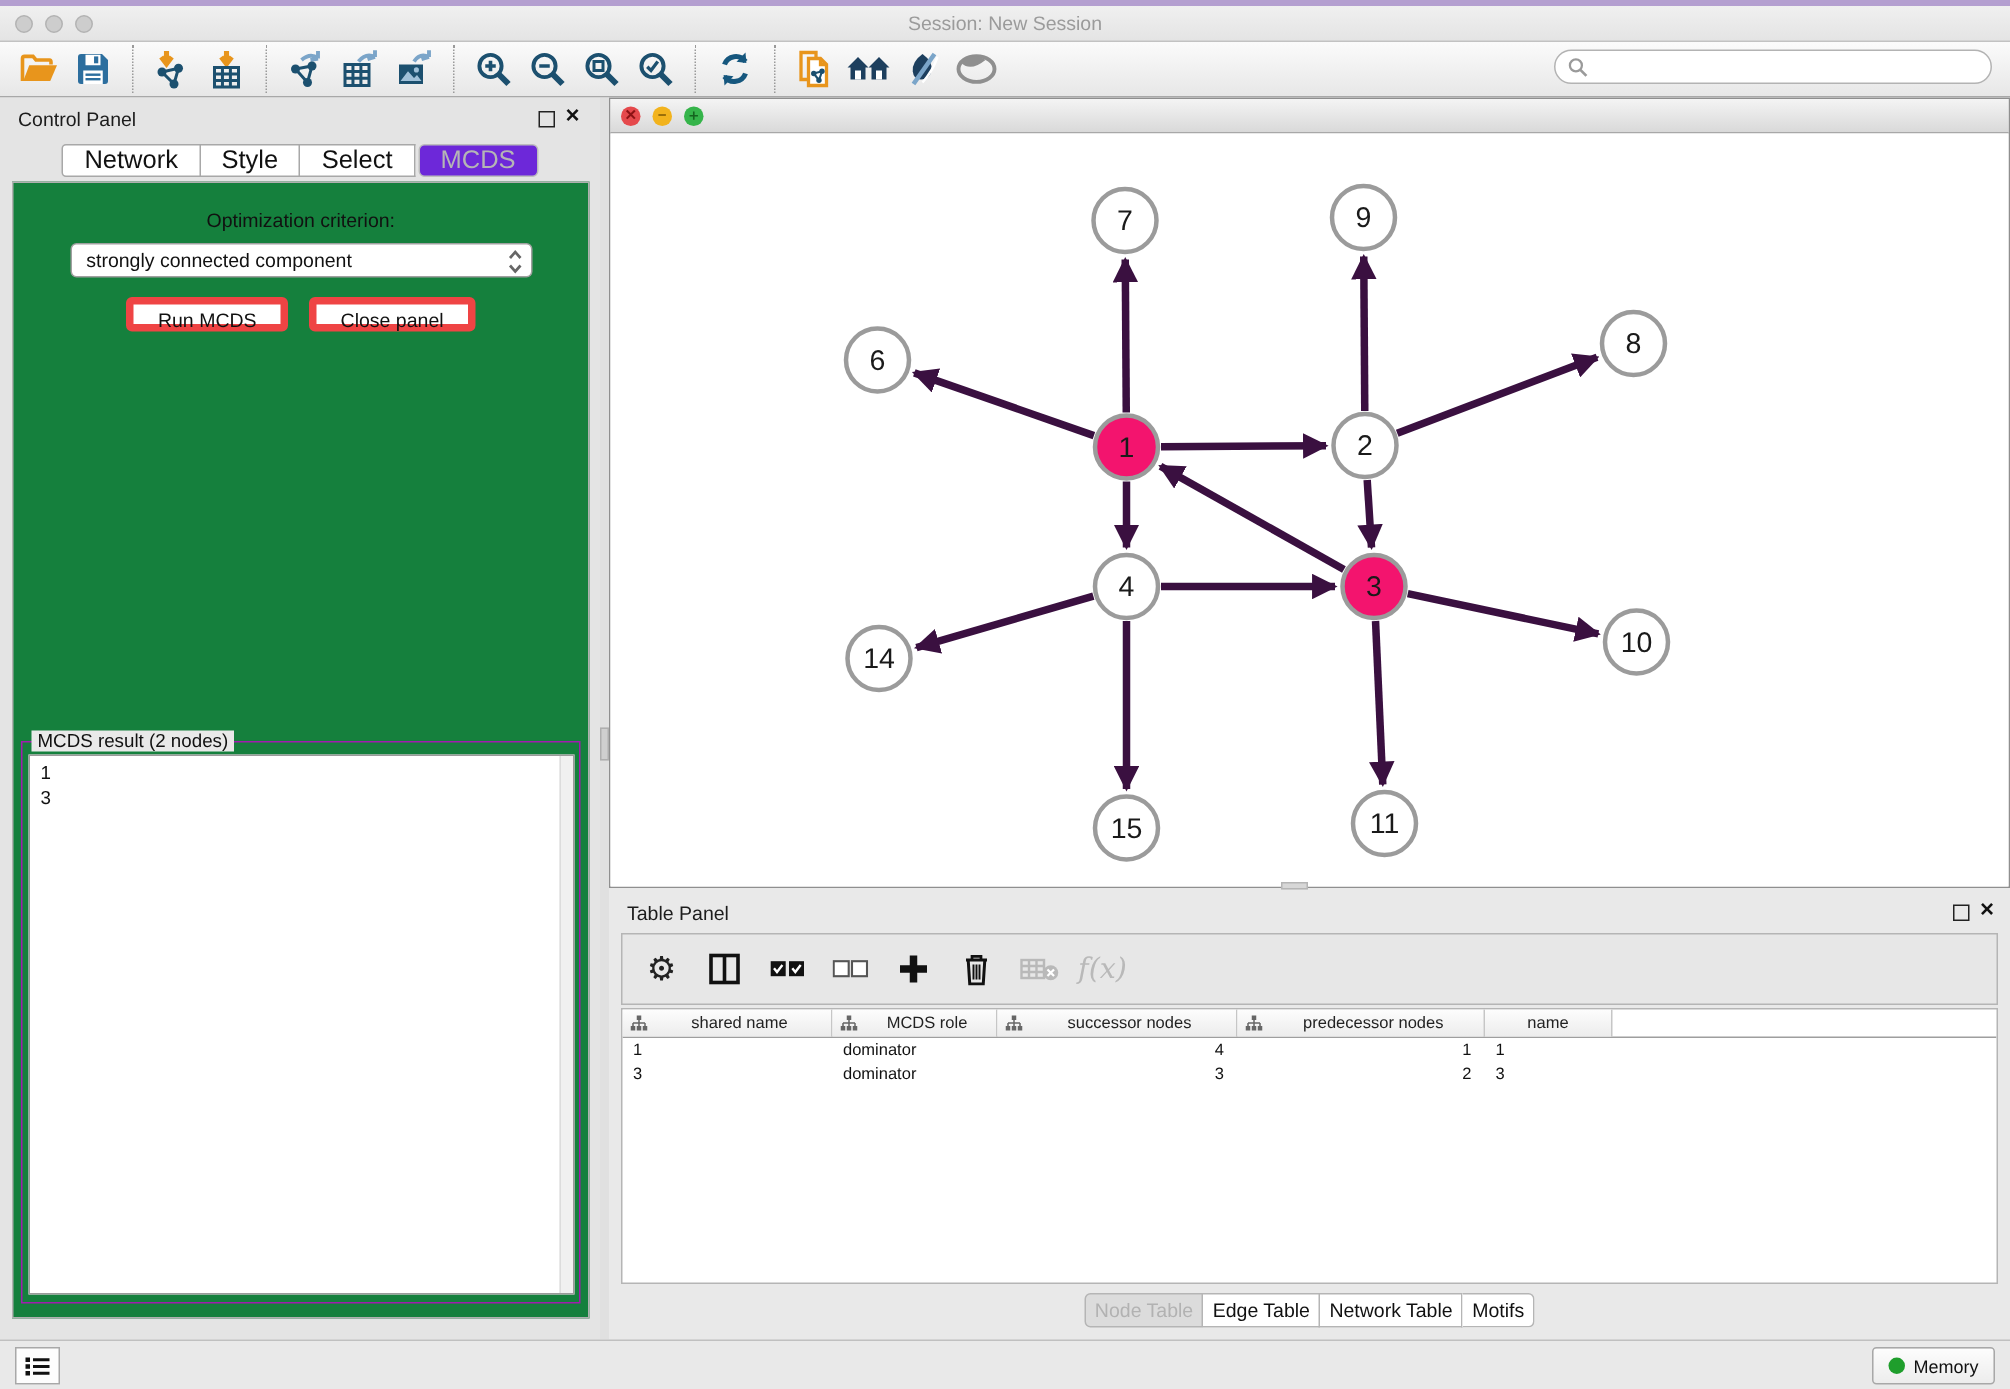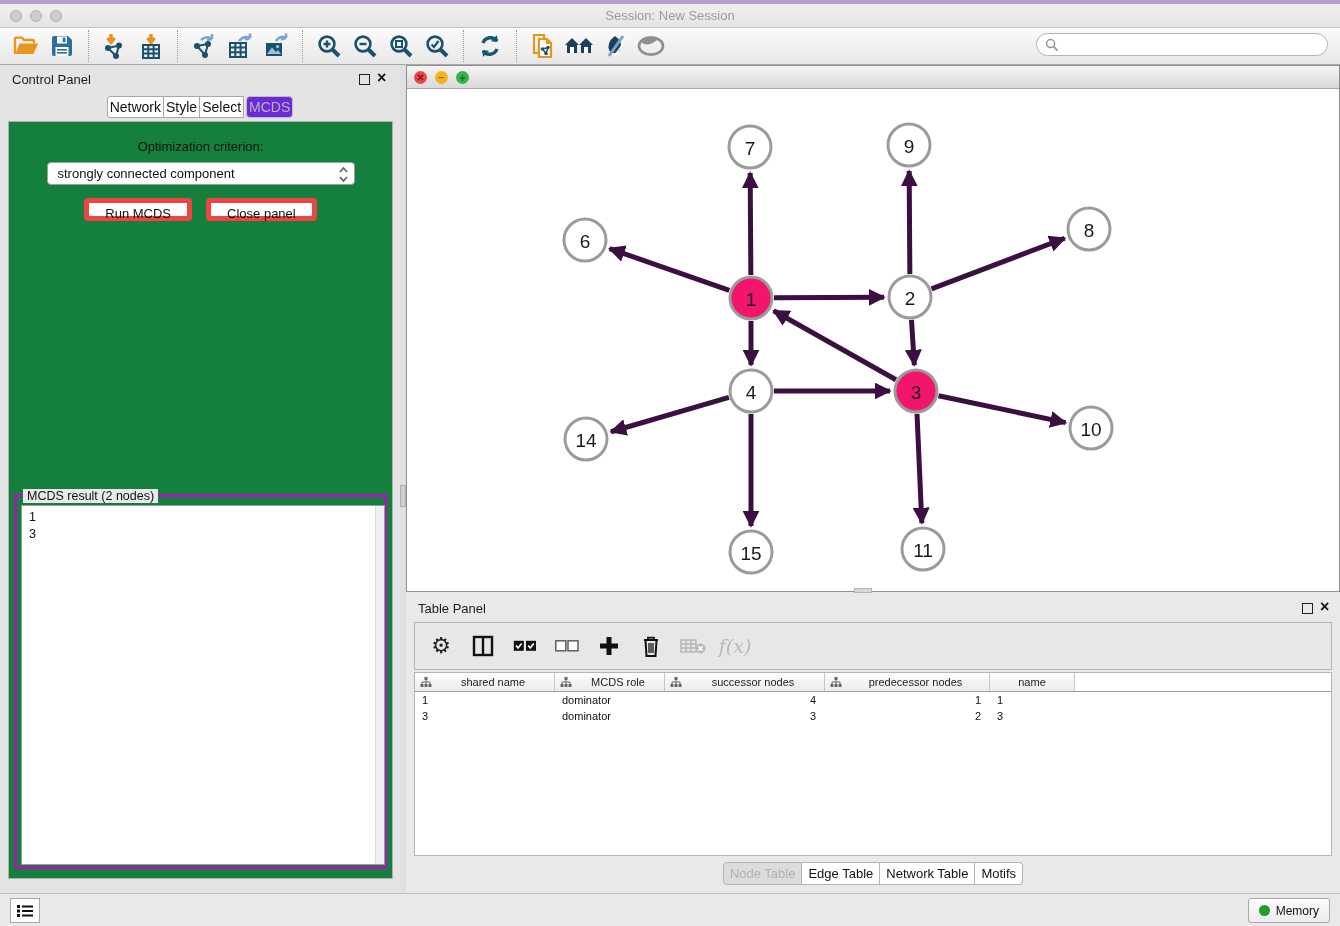--- a/index.html
+++ b/index.html
@@ -19,30 +19,30 @@
   .tsep { width:1px; height:32px; border-left:1px dotted #9a9a9a; margin:0 8px; flex:0 0 auto; }
   .searchbox { position:absolute; right:12px; top:5px; width:292px; height:23px; background:#fff; border:1px solid #b3b3b3; border-radius:12px; display:flex; align-items:center; padding-left:8px; }
 
   
   .control-panel { position:absolute; left:0; top:65px; width:400px; height:828px; background:#e4e4e4; }
   .panel-head { position:absolute; left:0; top:0; width:100%; height:28px; }
   .panel-head .ptitle { position:absolute; left:12px; top:7px; font-size:13px; color:#1c1c1c; }
   .float-ic { position:absolute; width:11px; height:11px; border:1.6px solid #222; top:9px; }
   .close-ic { position:absolute; top:4px; font-size:16px; font-weight:bold; color:#111; line-height:18px; }
   .cp-tabs { position:absolute; left:0; top:31px; width:100%; display:flex; justify-content:center; }
-  .cp-tab { height:22px; padding:0 2px; background:#fff; border:1px solid #a8a8a8; border-left:none; font-size:14px; line-height:20px; color:#111; }
+  .cp-tab { height:22px; padding:0 14px; background:#fff; border:1px solid #a8a8a8; border-left:none; font-size:17px; line-height:20px; color:#111; }
   .cp-tab:first-child { border-left:1px solid #a8a8a8; border-radius:3px 0 0 3px; }
   .cp-tab.sel { background:#6d28d9; color:#b5b5b5; border-radius:4px; border:1px solid #bdbdbd; margin-left:2px; }
   .cp-body { position:absolute; left:8px; top:56px; width:385px; height:758px; background:#15803d; border:1px solid #b0b0b0; }
   .opt-label { margin-top:17px; text-align:center; font-size:13px; color:#111; }
   .dropdown { position:relative; margin:8px auto 0 auto; width:308px; height:23px; background:#fff; border:1px solid #a0a0a0; border-radius:4px; font-size:13px; line-height:21px; padding-left:10px; color:#111; }
   .dd-step { position:absolute; right:5px; top:3px; }
   .btn-row { display:flex; justify-content:center; gap:14px; margin-top:13px; }
   .pbtn { height:23px; padding:0 16px; background:#fff; border:5px solid #ef4444; border-radius:4px; font-size:13px; color:#111; line-height:21px; }
-  .result-group { position:absolute; left:5px; top:372px; width:373px; height:375px; border:3px solid #a21caf; }
+  .result-group { position:absolute; left:5px; top:372px; width:373px; height:375px; border:1px solid #a21caf; }
   .result-legend { position:absolute; left:6px; top:-8px; background:#e9e9e9; padding:0 4px; font-size:12.5px; color:#111; }
   .result-area { position:absolute; left:4px; top:8px; width:364px; height:360px; background:#fff; border:1px solid #9a9a9a; font-size:12.5px; color:#111; padding:3px 0 0 7px; line-height:17px; }
   .result-scroll { position:absolute; right:0; top:0; width:9px; height:100%; background:#f0f0f0; border-left:1px solid #dcdcdc; }
 
   
   .vsplit { position:absolute; left:400px; top:65px; width:6px; height:828px; background:#e0e0e0; }
   .vsplit .handle { position:absolute; left:0; top:420px; width:6px; height:22px; background:#cfcfcf; border:1px solid #aeaeae; }
   .hsplit-handle { position:absolute; left:854px; top:588px; width:18px; height:5px; background:#d7d7d7; border:1px solid #b5b5b5; }
 
   

